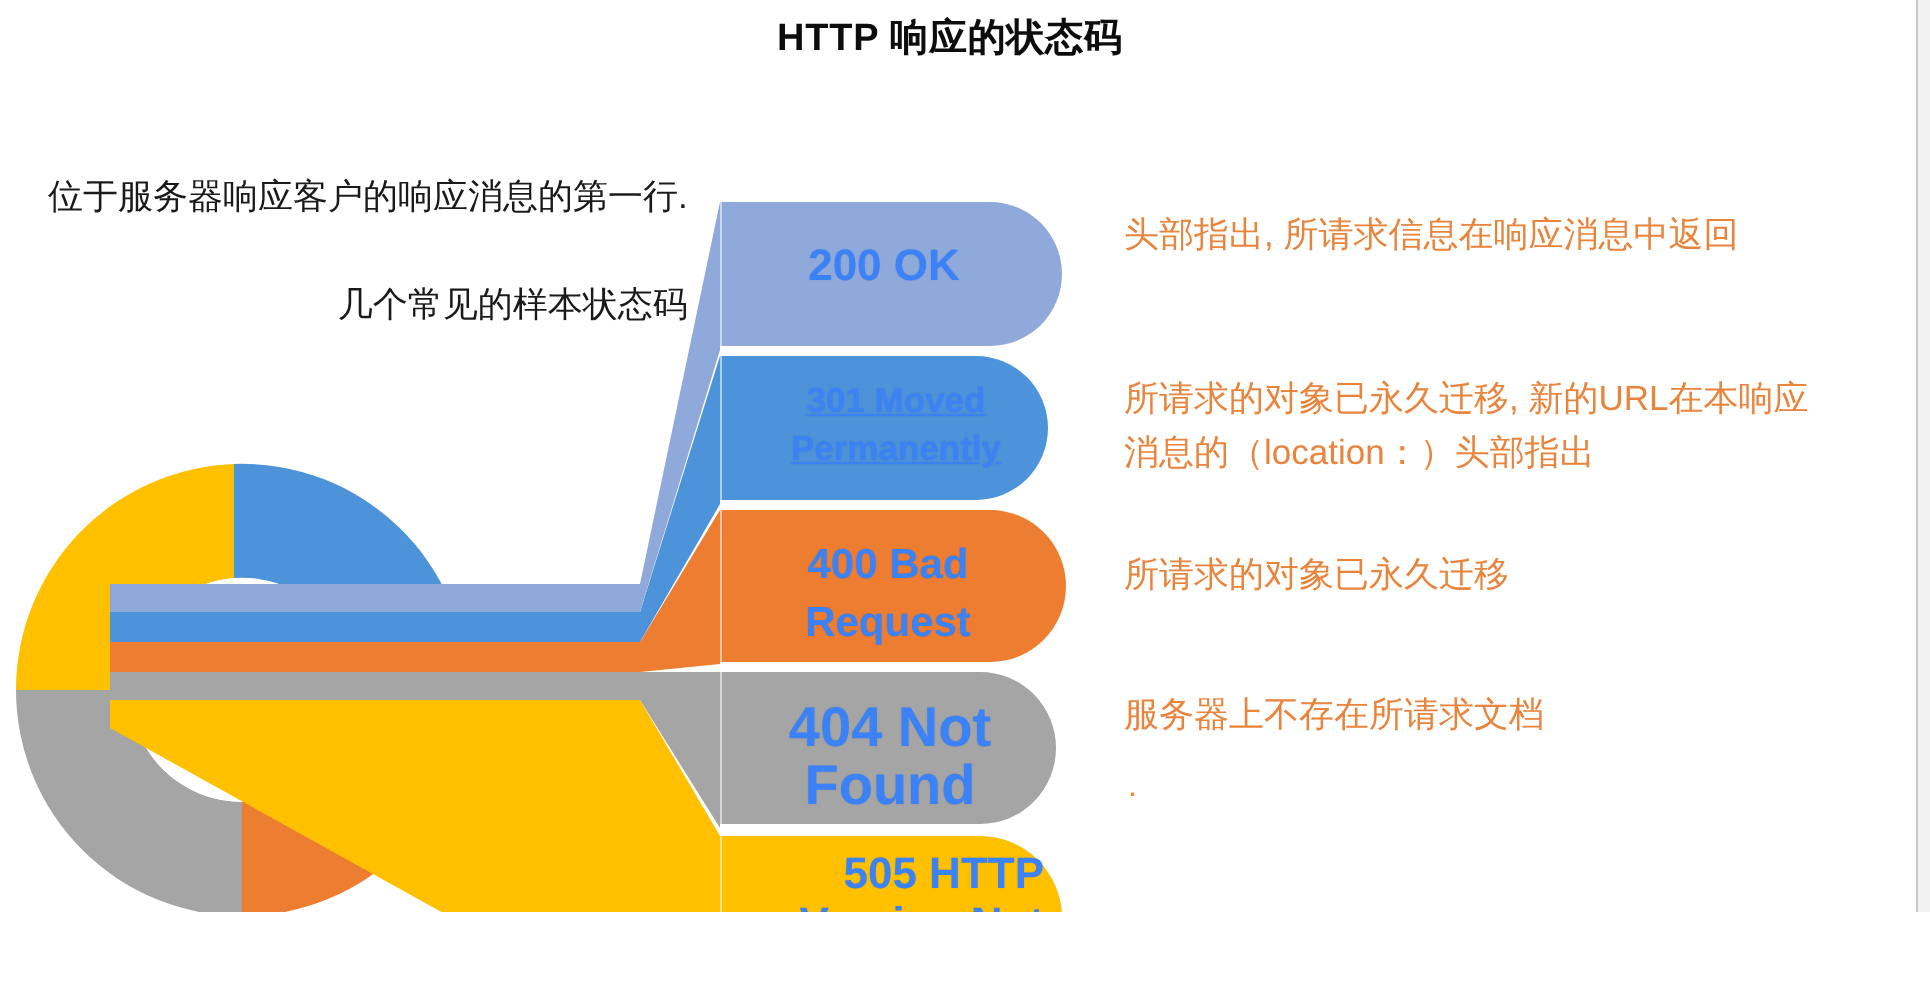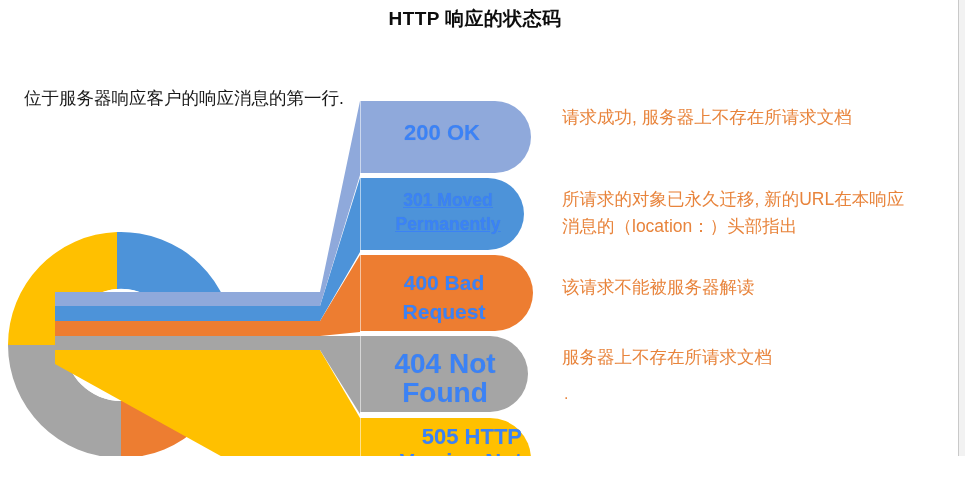--- a/index.html
+++ b/index.html
@@ -159,37 +159,38 @@
     <path fill="#A5A5A5" d="M 360 336 L 490 336 A 38 38 0 0 1 490 412 L 360 412 Z"></path>
     <path fill="#FFC000" d="M 360 418 L 490 418 A 41 41 0 0 1 490 500 L 360 500 Z"></path>
 
     <line x1="360.5" y1="101" x2="360.5" y2="500" stroke="#ffffff" stroke-width="1" opacity="0.55"></line>
   </svg>
 
   <div id="title">HTTP 响应的状态码</div>
 
   <div id="intro">
     <span class="ln">位于服务器响应客户的响应消息的第一行.</span>
+    <span class="ln">几个常见的样本状态码</span>
   </div>
 
   <div class="code-label" id="code-0">200 OK</div>
   <div class="code-label" id="code-1">301 Moved
 Permanently</div>
   <div class="code-label" id="code-2">400 Bad
 Request</div>
   <div class="code-label" id="code-3">404 Not
 Found</div>
   <div class="code-label" id="code-4">505 HTTP
 Version Not
 Supported</div>
 
-  <div class="desc" id="desc-0">请求成功, 服务器上不存在所请求文档</div>
+  <div class="desc" id="desc-0">头部指出, 所请求信息在响应消息中返回</div>
   <div class="desc" id="desc-1">所请求的对象已永久迁移, 新的URL在本响应
 消息的（location：）头部指出</div>
-  <div class="desc" id="desc-2">该请求不能被服务器解读</div>
+  <div class="desc" id="desc-2">所请求的对象已永久迁移</div>
   <div class="desc" id="desc-3">服务器上不存在所请求文档</div>
   <div id="desc-dot">.</div>
 
 
   <div id="edge-line"></div>
   <div id="edge-strip"></div>
 
 </div>
 
 </body></html>

